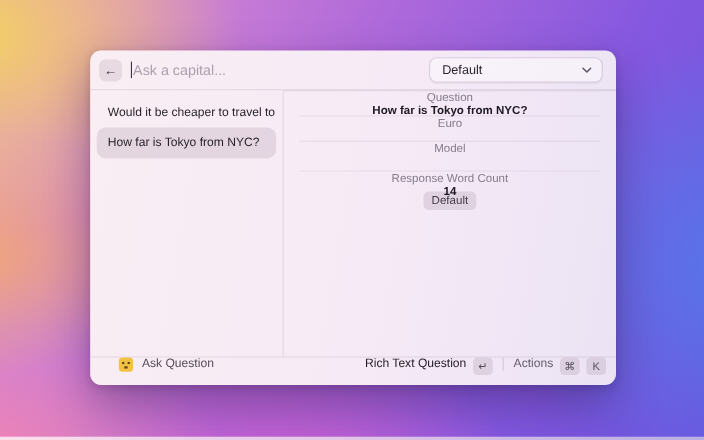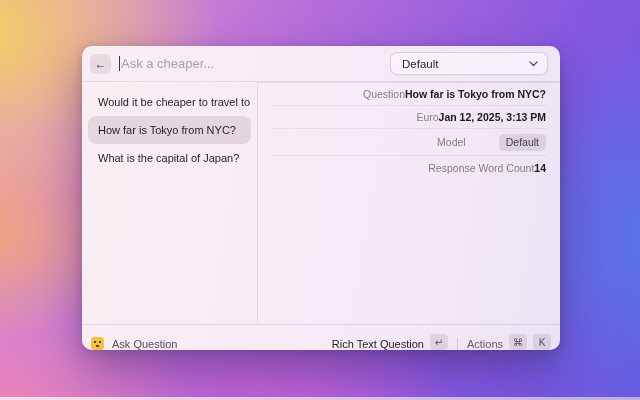--- a/index.html
+++ b/index.html
@@ -64,35 +64,35 @@
   }
   .side-item.selected { background: rgba(95,65,90,0.13); }
   .content { flex: 1 1 auto; display: flex; flex-direction: column; min-width: 0; }
   .answer {
     flex: 1 1 auto; padding: 11px 16px 0 16px;
     font-size: 11.5px; line-height: 1.8; color: #18141c; letter-spacing: 0.1px;
   }
   
   .metadata { flex: 0 0 auto; border-top: 1px solid rgba(60,30,60,0.10); padding: 0 14px 6px 14px; }
   .meta-row {
-    display: flex; align-items: center; justify-content: flex-end;
-    height: 23px; border-bottom: 1px solid rgba(60,30,60,0.07);
+    display: flex; align-items: center; justify-content: flex-start;
+    height: 23px; border-bottom: 1px solid rgba(60,30,60,0.07); flex-direction: column;
   }
   .meta-row:nth-child(3) { height: 27px; gap: 33px; }
   .meta-row:last-child { border-bottom: none; }
   .meta-label { font-size: 10.5px; color: #867c8b; }
   .meta-value { font-size: 10.5px; color: #1d1822; font-weight: 600; }
   .meta-badge {
     background: rgba(90,60,85,0.13); border-radius: 5px;
     padding: 2px 7px 3px 7px; font-weight: 400; color: #443c49;
   }
   
   .footer {
     flex: 0 0 26px; height: 26px; border-top: 1px solid rgba(60,30,60,0.10);
-    display: flex; align-items: flex-end; padding: 0 9px 0 9px;
+    display: flex; align-items: flex-start; padding: 0 9px 0 26px;
   }
   .app-icon {
     width: 13px; height: 13px; border-radius: 3.5px; background: #f2c243;
     position: relative; flex: 0 0 auto;
   }
   .app-icon .face-eyes {
     position: absolute; left: 3px; top: 4px; width: 2px; height: 2px;
     background: #5a4420; box-shadow: 5px 0 0 #5a4420;
   }
   .app-icon .face-mouth {
@@ -114,55 +114,51 @@
 <body>
 
 <div class="window">
 
   <div class="topbar">
     <div class="back-btn">
       <span>←</span>
     </div>
     <div class="search-wrap">
       <span class="caret"></span>
-      <span class="search-placeholder">Ask a cheaper...</span>
+      <span class="search-placeholder">Ask a capital...</span>
     </div>
     <div class="dropdown">
       <span class="dropdown-value">Default</span>
       <span class="chevron">
         <svg width="9" height="6" viewBox="0 0 9 6">
             <path d="M1 1l3.5 3.5L8 1" fill="none" stroke="#5f5566" stroke-width="1.4" stroke-linecap="round" stroke-linejoin="round"></path>
           </svg>
       </span>
     </div>
   </div>
 
   <div class="main">
     <div class="sidebar">
       <div class="side-item">
         <span>Would it be cheaper to travel to Euro...</span>
       </div>
       <div class="side-item selected">
         <span>How far is Tokyo from NYC?</span>
       </div>
-      <div class="side-item">
-        <span>What is the capital of Japan?</span>
-      </div>
     </div>
 
     <div class="content">
 
       <div class="metadata">
         <div class="meta-row">
           <span class="meta-label">Question</span>
           <span class="meta-value">How far is Tokyo from NYC?</span>
         </div>
         <div class="meta-row">
           <span class="meta-label">Euro</span>
-          <span class="meta-value">Jan 12, 2025, 3:13 PM</span>
         </div>
         <div class="meta-row">
           <span class="meta-label">Model</span>
           <span class="meta-value meta-badge">Default</span>
         </div>
         <div class="meta-row">
           <span class="meta-label">Response Word Count</span>
           <span class="meta-value">14</span>
         </div>
       </div>

